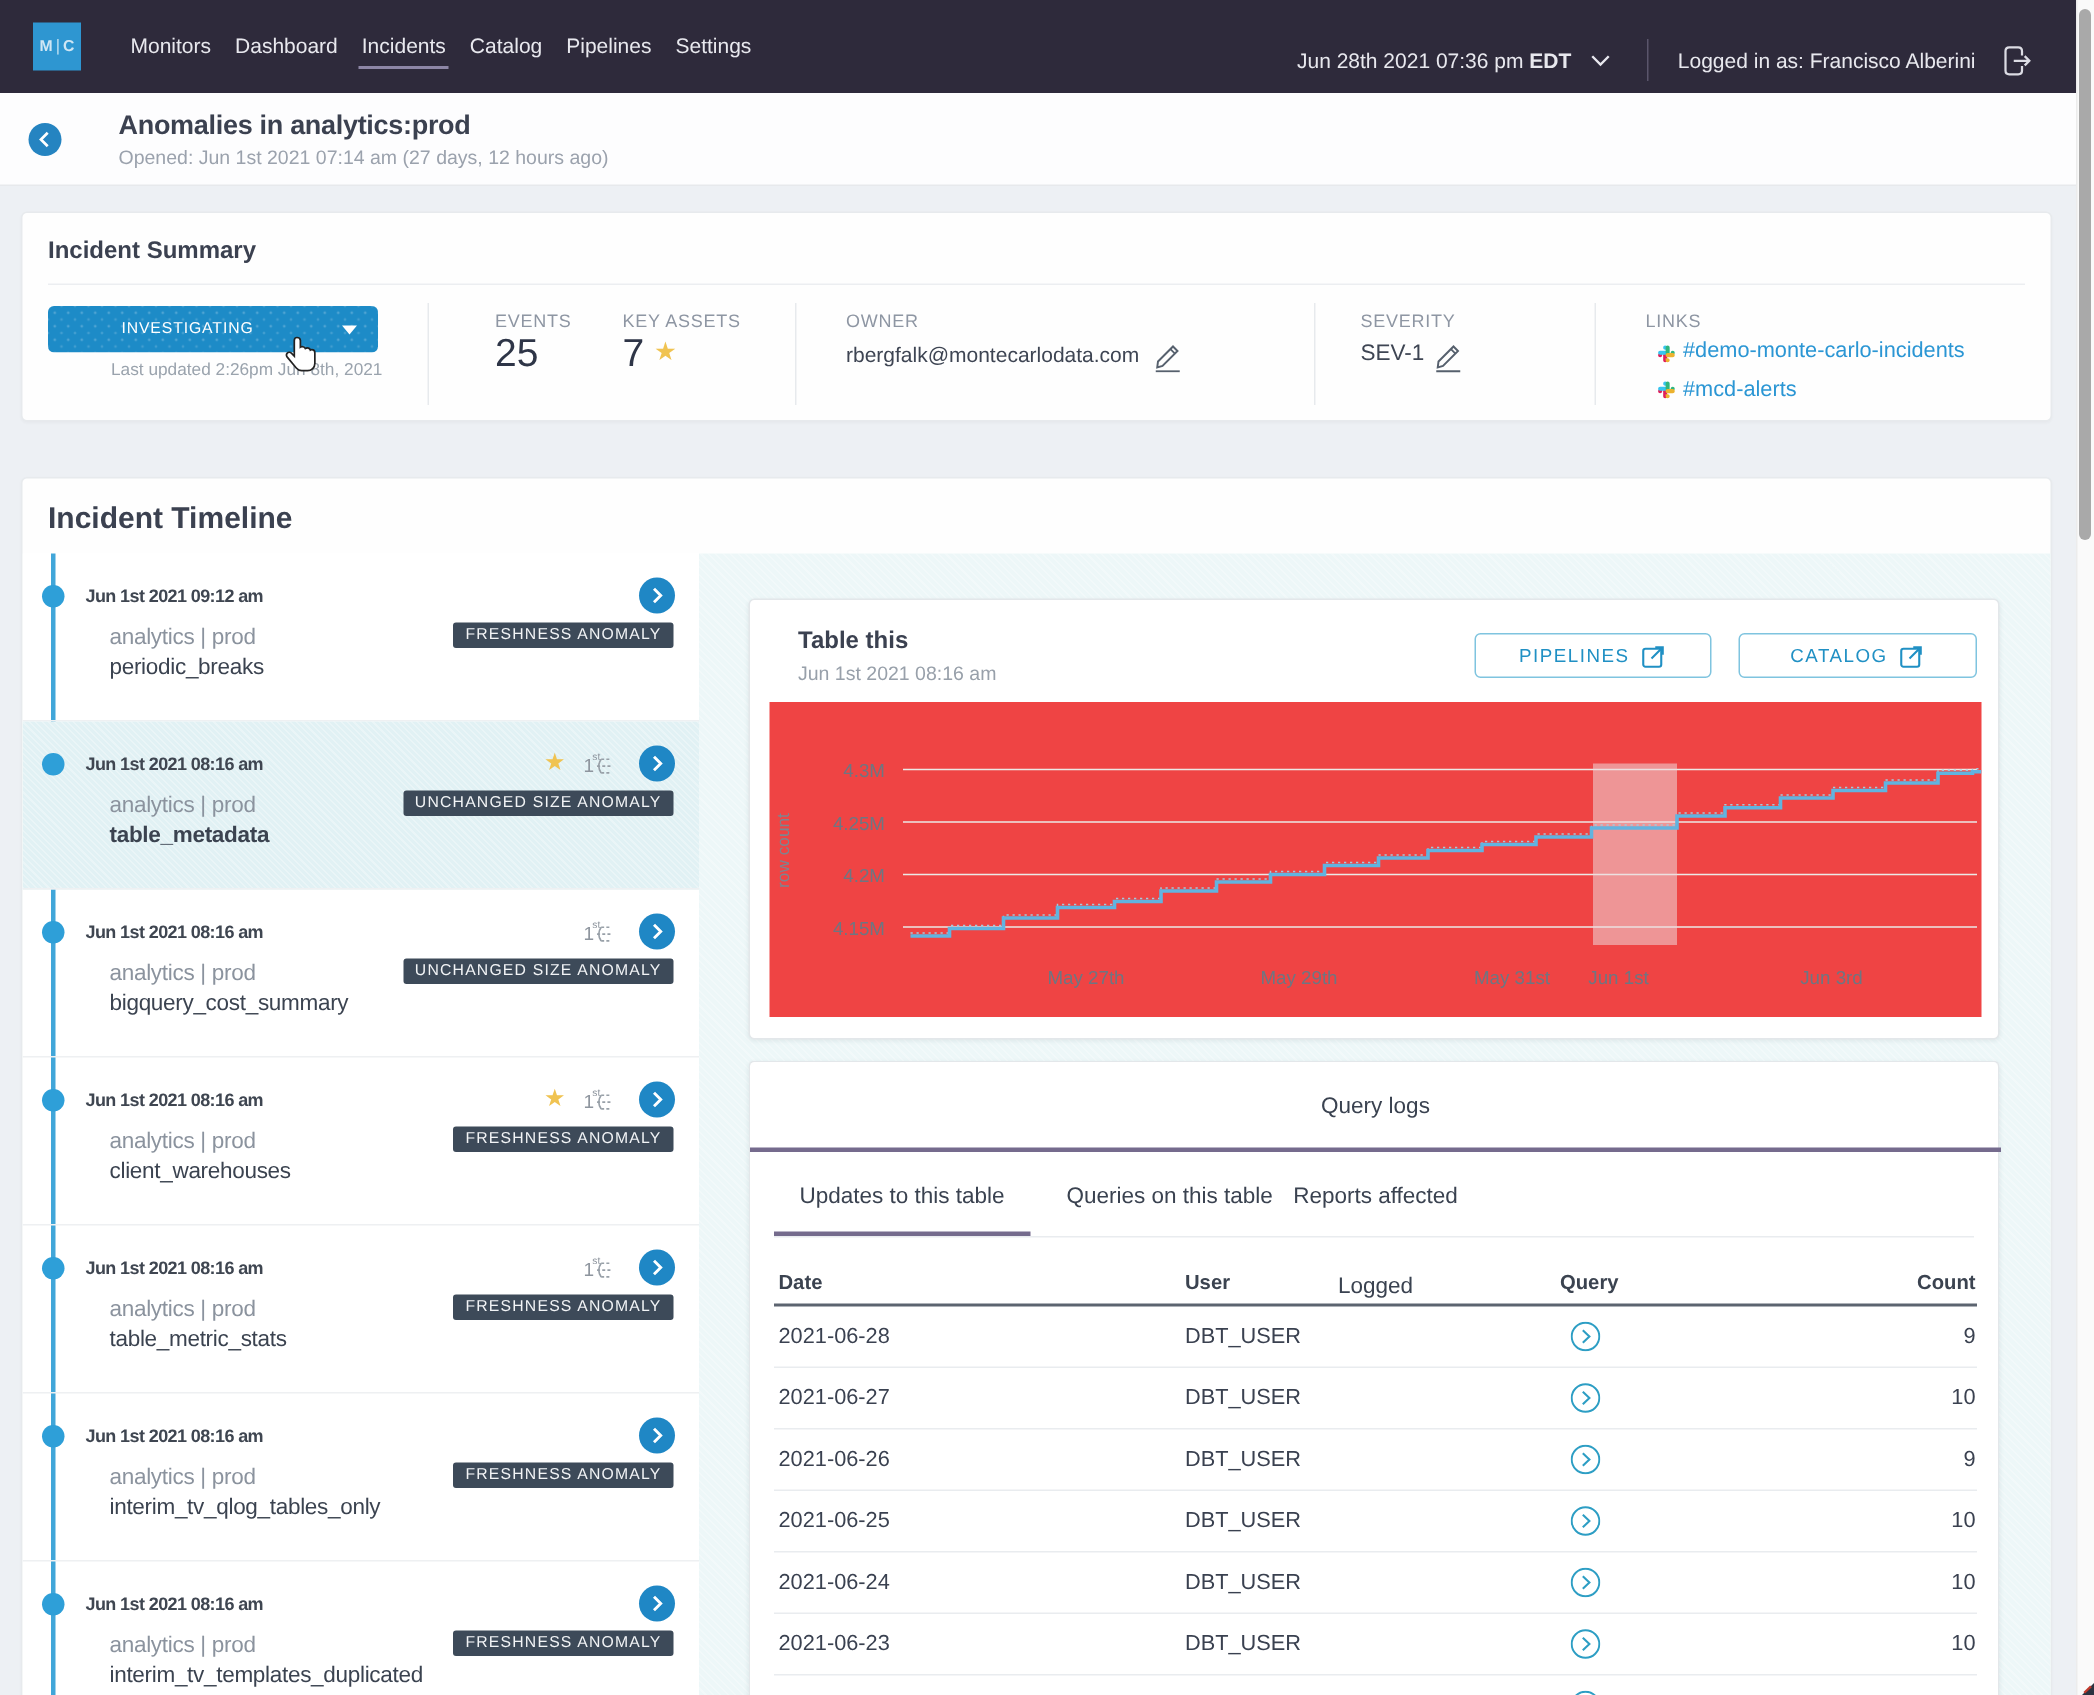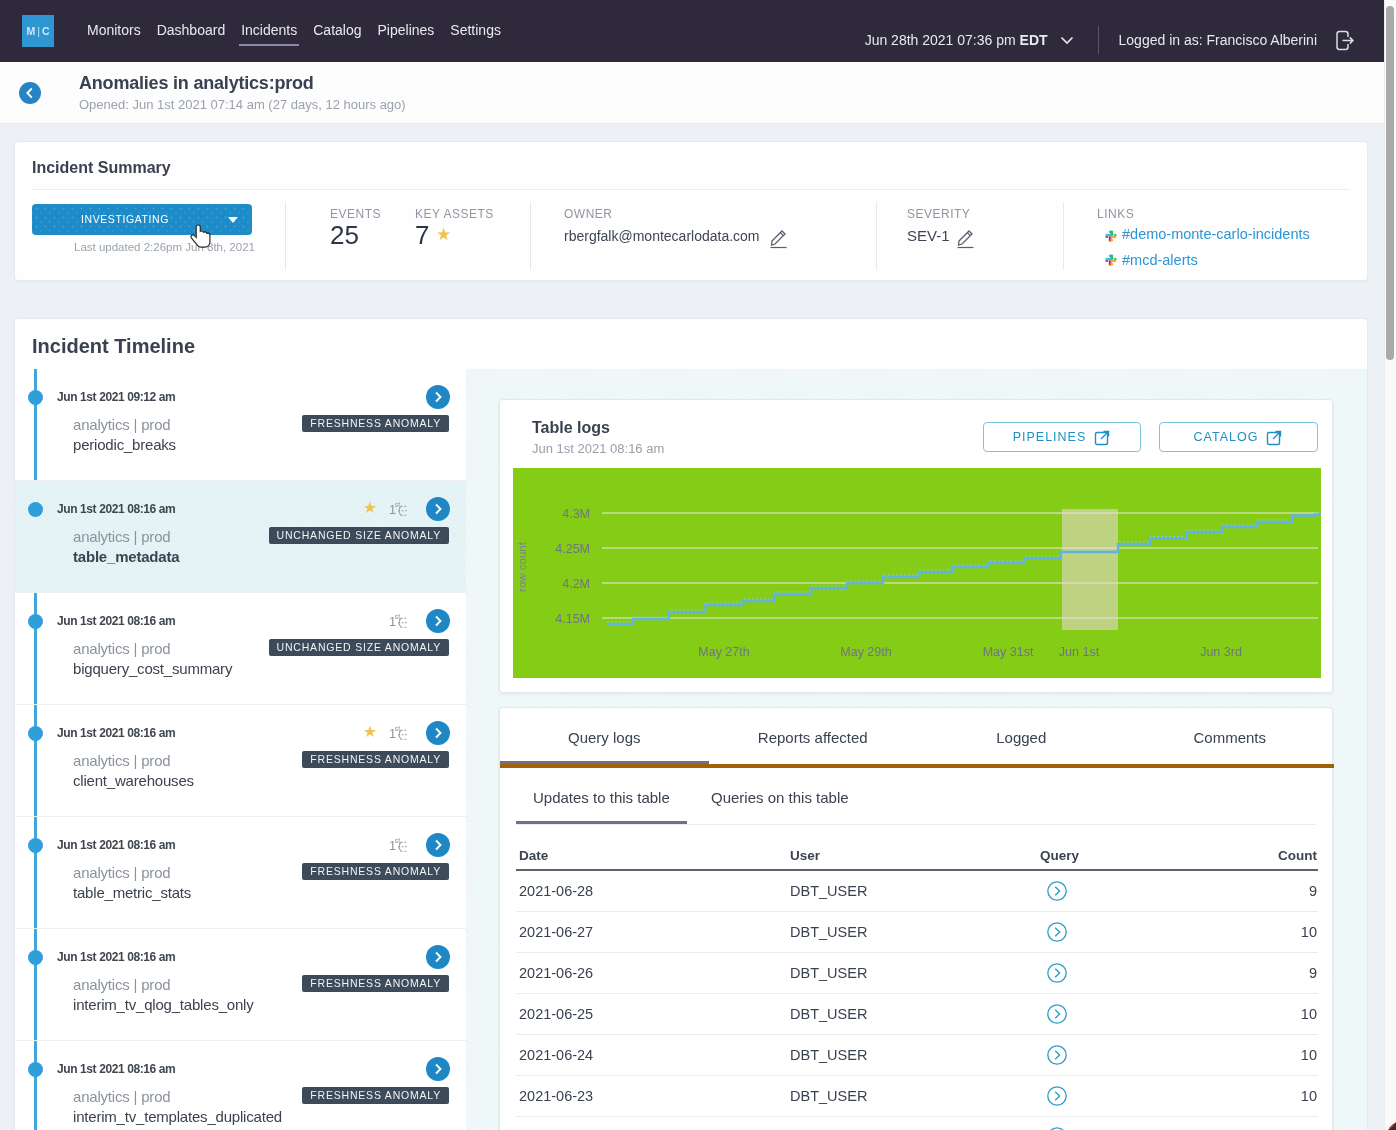--- a/index.html
+++ b/index.html
@@ -62,25 +62,25 @@
 .badge { position:absolute; right:17px; top:46px; height:17px; line-height:17px; background:#3d4a59; color:#f2f4f6; font-size:10.5px; letter-spacing:0.8px; padding:0 8px; border-radius:2px; }
 .gobtn { position:absolute; right:16px; top:16px; width:24px; height:24px; border-radius:50%; background:#1f87c5; }
 .star { position:absolute; top:17px; font-size:16px; color:#f0c351; }
 .firstic { position:absolute; top:17px; width:21px; height:20px; }
 
 
 #tscard { position:absolute; left:484px; top:30px; width:834px; height:294px; background:#fff; border:1px solid #e3e7ea; border-radius:4px; box-shadow:0 1px 3px rgba(40,50,60,0.08); }
 .ts-title { position:absolute; left:32px; top:19px; font-size:16px; font-weight:bold; color:#3b4150; }
 .ts-date { position:absolute; left:32px; top:41px; font-size:13px; color:#98a0aa; }
 .obtn { position:absolute; top:22px; height:30px; border:1px solid #7fc4df; border-radius:4px; color:#2090c4; font-size:12.5px; letter-spacing:1px; display:flex; align-items:center; justify-content:center; gap:8px; }
-.chartarea { position:absolute; left:13px; top:68px; width:808px; height:210px; background:#84cc16; }
+.chartarea { position:absolute; left:13px; top:68px; width:808px; height:210px; background:#ef4444; }
 
 
 #tabscard { position:absolute; left:484px; top:338px; width:834px; height:430px; background:#fff; border:1px solid #e3e7ea; border-radius:4px 4px 0 0; border-bottom:none; box-shadow:0 1px 3px rgba(40,50,60,0.08); }
-.tabrow { position:absolute; left:0; top:0; width:834px; height:60px; border-bottom:4px solid #a16207; display:flex; }
+.tabrow { position:absolute; left:0; top:0; width:834px; height:60px; border-bottom:1px solid #a16207; display:flex;flex-direction:column; }
 .tab { flex:1; text-align:center; line-height:60px; font-size:15px; color:#3a4250; position:relative; }
 .tab.active:after { content:""; position:absolute; left:0; right:0; bottom:0; height:3px; background:#756b8d; }
 .subtabs { position:absolute; left:0; top:60px; width:834px; height:56px; }
 .subtab { position:absolute; top:0; height:56px; line-height:60px; font-size:15px; color:#3a4250; }
 .subtab.active:after { content:""; position:absolute; left:-17px; right:-17px; bottom:0; height:3px; background:#756b8d; }
 .subtab-hr { position:absolute; left:16px; right:16px; top:116px; height:1px; background:#e9ecef; }
 
 .qtable { position:absolute; left:16px; top:132px; width:802px; }
 .qhead { position:relative; height:31px; border-bottom:2px solid #5c6470; font-size:13.5px; font-weight:bold; color:#3b4350; }
 .qrow { position:relative; height:41px; border-bottom:1px solid #e9ecef; font-size:14.5px; color:#3a4150; }
@@ -289,21 +289,21 @@
         <div class="e-schema">analytics | prod</div>
         <div class="e-name">interim_tv_templates_duplicated</div>
         <div class="badge">FRESHNESS ANOMALY</div>
         <div class="gobtn"><svg width="24" height="24" viewBox="0 0 24 24">
               <path d="M10 7.5 L14.5 12 L10 16.5" stroke="#fff" stroke-width="1.9" fill="none"></path>
             </svg></div>
       </div>
     </div>
 
     <div id="tscard">
-      <div class="ts-title">Table logs</div>
+      <div class="ts-title">Table this</div>
       <div class="ts-date">Jun 1st 2021 08:16 am</div>
       <div class="obtn" style="left:483px; width:158px;">PIPELINES
         <svg width="17" height="17" viewBox="0 0 17 17">
             <rect x="1.5" y="3.5" width="12" height="12" rx="1.5" fill="none" stroke="#2090c4" stroke-width="1.4"></rect>
             <path d="M7 10 L14 3 M9.5 2.5 H14.5 V7.5" stroke="#2090c4" stroke-width="1.4" fill="none"></path>
           </svg>
       </div>
       <div class="obtn" style="left:659px; width:159px;">CATALOG
         <svg width="17" height="17" viewBox="0 0 17 17">
             <rect x="1.5" y="3.5" width="12" height="12" rx="1.5" fill="none" stroke="#2090c4" stroke-width="1.4"></rect>
@@ -332,21 +332,20 @@
             <polyline fill="none" stroke="#61b4e0" stroke-width="2.4" points="94,156 120,156 120,156 120,151 156,151 156,151 156,144 192,144 192,144 192,137 230,137 230,137 230,133 261,133 261,133 261,126 298,126 298,126 298,120 334,120 334,120 334,115 370,115 370,115 370,109 406,109 406,109 406,104 439,104 439,104 439,99 475,99 475,99 475,95 511,95 511,95 511,90 548,90 548,90 548,84 605,84 605,84 605,76 637,76 637,76 637,70.5 674,70.5 674,70.5 674,64 709,64 709,64 709,59 744,59 744,59 744,54 779,54 779,54 779,47.5 802,47.5 802,47.5 802,46.5 808,46.5"></polyline>
         </svg>
       </div>
     </div>
 
     <div id="tabscard">
       <div class="tabrow">
         <div class="tab active">Query logs</div>
         <div class="tab">Reports affected</div>
         <div class="tab">Logged</div>
-        <div class="tab">Comments</div>
       </div>
       <div class="subtabs">
         <div class="subtab" style="left:211px;">Queries on this table</div>
         <div class="subtab active" style="left:33px;">Updates to this table</div>
       </div>
       <div class="subtab-hr"></div>
       <div class="qtable">
         <div class="qhead">
           <span class="qc-date">Date</span>
             <span class="qc-user">User</span>

